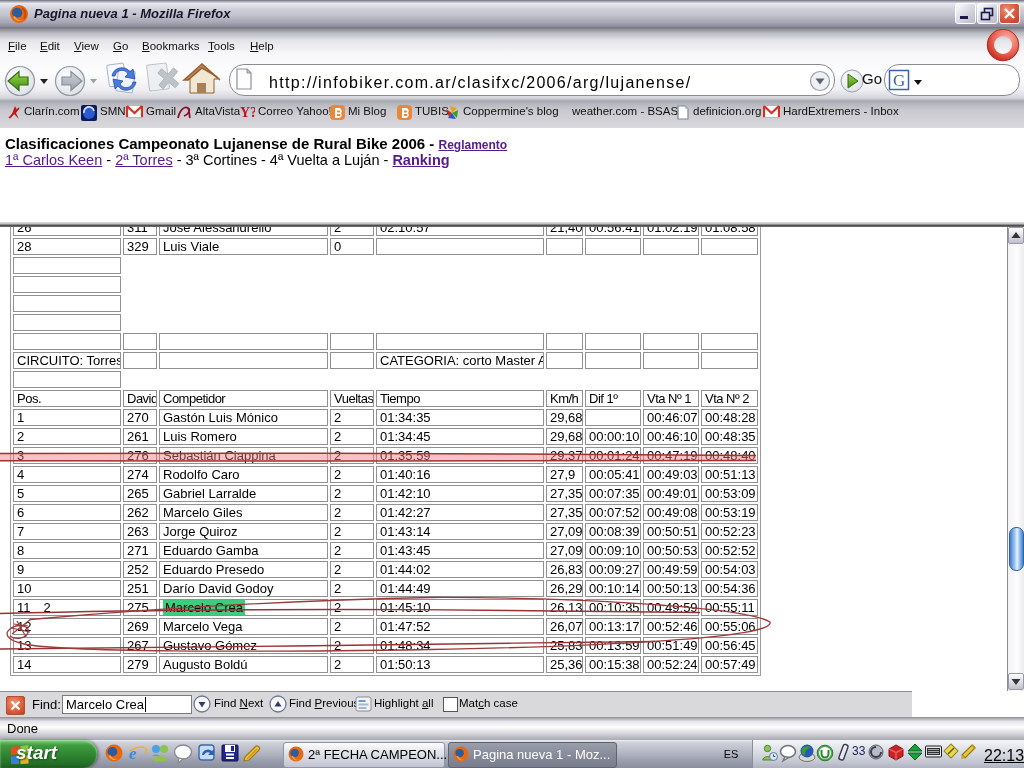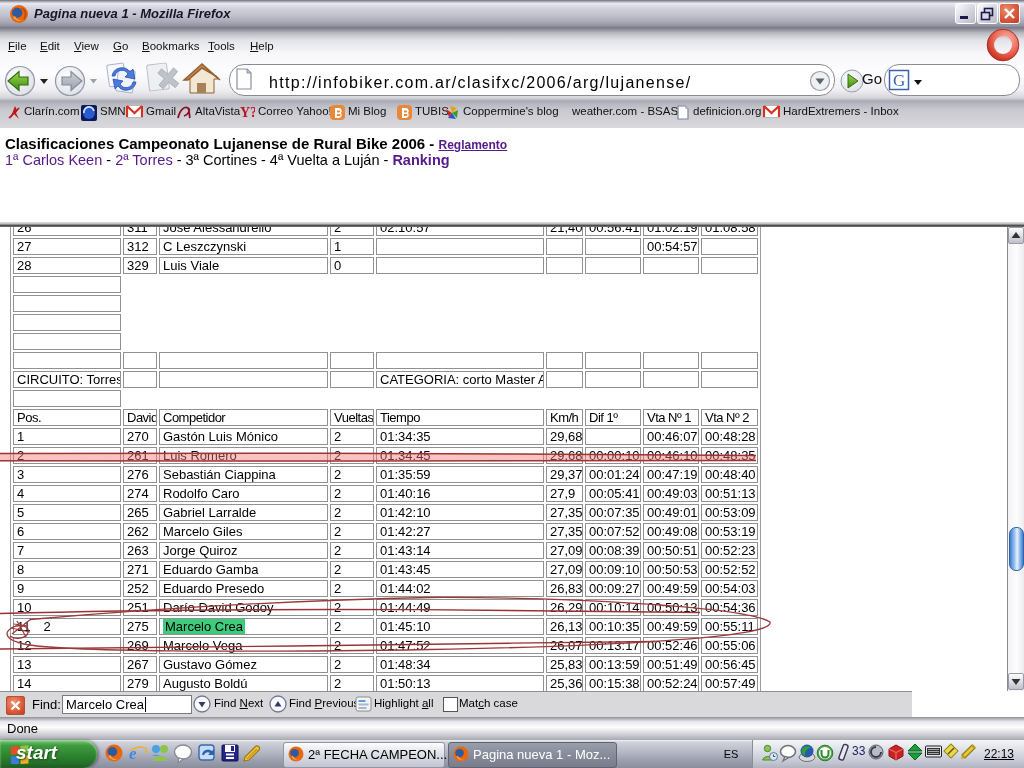--- a/index.html
+++ b/index.html
@@ -24,21 +24,21 @@
 .bmbar .bm{position:absolute;top:2px;white-space:nowrap;display:flex;align-items:flex-start;height:18px;}
 .urlbox{position:absolute;left:229px;top:9px;width:604px;height:30px;background:#fff;border:1px solid #8a8a94;border-radius:15px;}
 .urltxt{font-size:16px;letter-spacing:1.3px;color:#000;}
 .gobox{position:absolute;left:884px;top:9px;width:134px;height:30px;background:#fff;border:1px solid #8a8a94;border-radius:15px;}
 .gotxt{position:absolute;left:862px;top:15px;font-size:15px;color:#111;}
 
 .topframe{position:absolute;left:0;top:128px;width:1024px;height:94px;background:#fff;}
 .h1{position:absolute;left:5px;top:7px;font-size:15px;font-weight:bold;color:#000;white-space:nowrap;}
 .h1 a{color:#551a8b;font-size:12px;text-decoration:underline;}
 .h2{position:absolute;left:5px;top:24px;font-size:14.5px;color:#000;white-space:nowrap;}
-.h2 a{color:#551a8b;}
+.h2 a{color:#551a8b;text-decoration:underline;}
 .divider{position:absolute;left:0;top:222px;width:1024px;height:5px;background:linear-gradient(180deg,#e0e0e0 0,#c0c0c0 35%,#4e4e4e 70%,#757575 100%);}
 
 .tframe{position:absolute;left:0;top:227px;width:1024px;height:464px;background:#fff;overflow:hidden;}
 table.res{position:absolute;left:10px;top:-11px;border-collapse:separate;border-spacing:2px;border:1px solid #9c9c9c;table-layout:fixed;width:749px;}
 table.res td{border:1px solid #919191;height:15px;font-size:13px;font-family:"Liberation Sans",sans-serif;
  padding:0 0 0 3px;white-space:nowrap;overflow:hidden;color:#000;vertical-align:middle;line-height:15px;}
 td.c1{width:103px;}td.c2{width:29px;}td.c3{width:164px;}td.c4{width:39px;}td.c5{width:163px;}
 td.c6{width:32px;}td.c7{width:51px;}td.c8{width:51px;}td.c9{width:52px;}
 tr.skel td{border:none;}
 tr.skel td.c1{border:1px solid #919191;}
@@ -63,21 +63,21 @@
 .startbtn{position:absolute;left:0;top:0;width:97px;height:28px;border-radius:0 14px 14px 0;
  background:linear-gradient(180deg,#7bc87b 0,#3e9c3e 20%,#2e8430 55%,#256e28 85%,#1d571f 100%);
  box-shadow:inset 0 1px 2px #a5e0a5, 2px 0 3px rgba(0,0,0,.35);}
 .startbtn .txt{position:absolute;left:16px;top:2px;color:#fff;font-size:19px;font-weight:bold;font-style:italic;text-shadow:1px 1px 2px #1c4d1c;}
 .tbtn{position:absolute;top:2px;height:24px;border-radius:3px;font-size:13px;}
 .tb1{left:283px;width:160px;background:linear-gradient(180deg,#fdfdfe 0,#dcdee6 50%,#c2c5d1 100%);border:1px solid #9094a5;color:#000;}
 .tb2{left:448px;width:167px;background:linear-gradient(180deg,#9a9daa 0,#848897 60%,#787c8c 100%);border:1px solid #60646f;color:#fff;}
 .tbtn .txt{position:absolute;left:24px;top:4px;white-space:nowrap;overflow:hidden;}
 .tray{position:absolute;left:752px;top:0;width:272px;height:28px;
  background:linear-gradient(180deg,#f4f5f8 0,#dcdee6 40%,#c3c6d1 80%,#b0b3c0 100%);border-left:1px solid #8d8d99;}
-.traytime{position:absolute;left:231px;top:7px;font-size:12px;color:#000;text-decoration:underline;}
+.traytime{position:absolute;left:231px;top:7px;font-size:16px;color:#000;text-decoration:underline;}
 .es{position:absolute;left:718px;top:4px;width:26px;height:20px;font-size:11px;color:#000;text-align:center;line-height:20px;}
 
 #anno{position:absolute;left:0;top:0;width:1024px;height:768px;pointer-events:none;}
 .mini{display:block;margin-right:3px;flex:none;}
 </style></head>
 <body>
 
 <div class="titlebar">
  <svg class="fxico" width="20" height="20" style="position:absolute;left:9px;top:4px">
   <circle cx="10" cy="10" r="9" fill="#e8680f"></circle>
@@ -239,31 +239,20 @@
           <td class="c2">311</td>
           <td class="c3">Jose Alessandrello</td>
           <td class="c4">2</td>
           <td class="c5">02:10:57</td>
           <td class="c6">21,40</td>
           <td class="c7">00:56:41</td>
           <td class="c8">01:02:19</td>
           <td class="c9">01:08:58</td>
         </tr>
 <tr>
-          <td class="c1">27</td>
-          <td class="c2">312</td>
-          <td class="c3">C Leszczynski</td>
-          <td class="c4">1</td>
-          <td class="c5"></td>
-          <td class="c6"></td>
-          <td class="c7"></td>
-          <td class="c8">00:54:57</td>
-          <td class="c9"></td>
-        </tr>
-<tr>
           <td class="c1">28</td>
           <td class="c2">329</td>
           <td class="c3">Luis Viale</td>
           <td class="c4">0</td>
           <td class="c5"></td>
           <td class="c6"></td>
           <td class="c7"></td>
           <td class="c8"></td>
           <td class="c9"></td>
         </tr>

